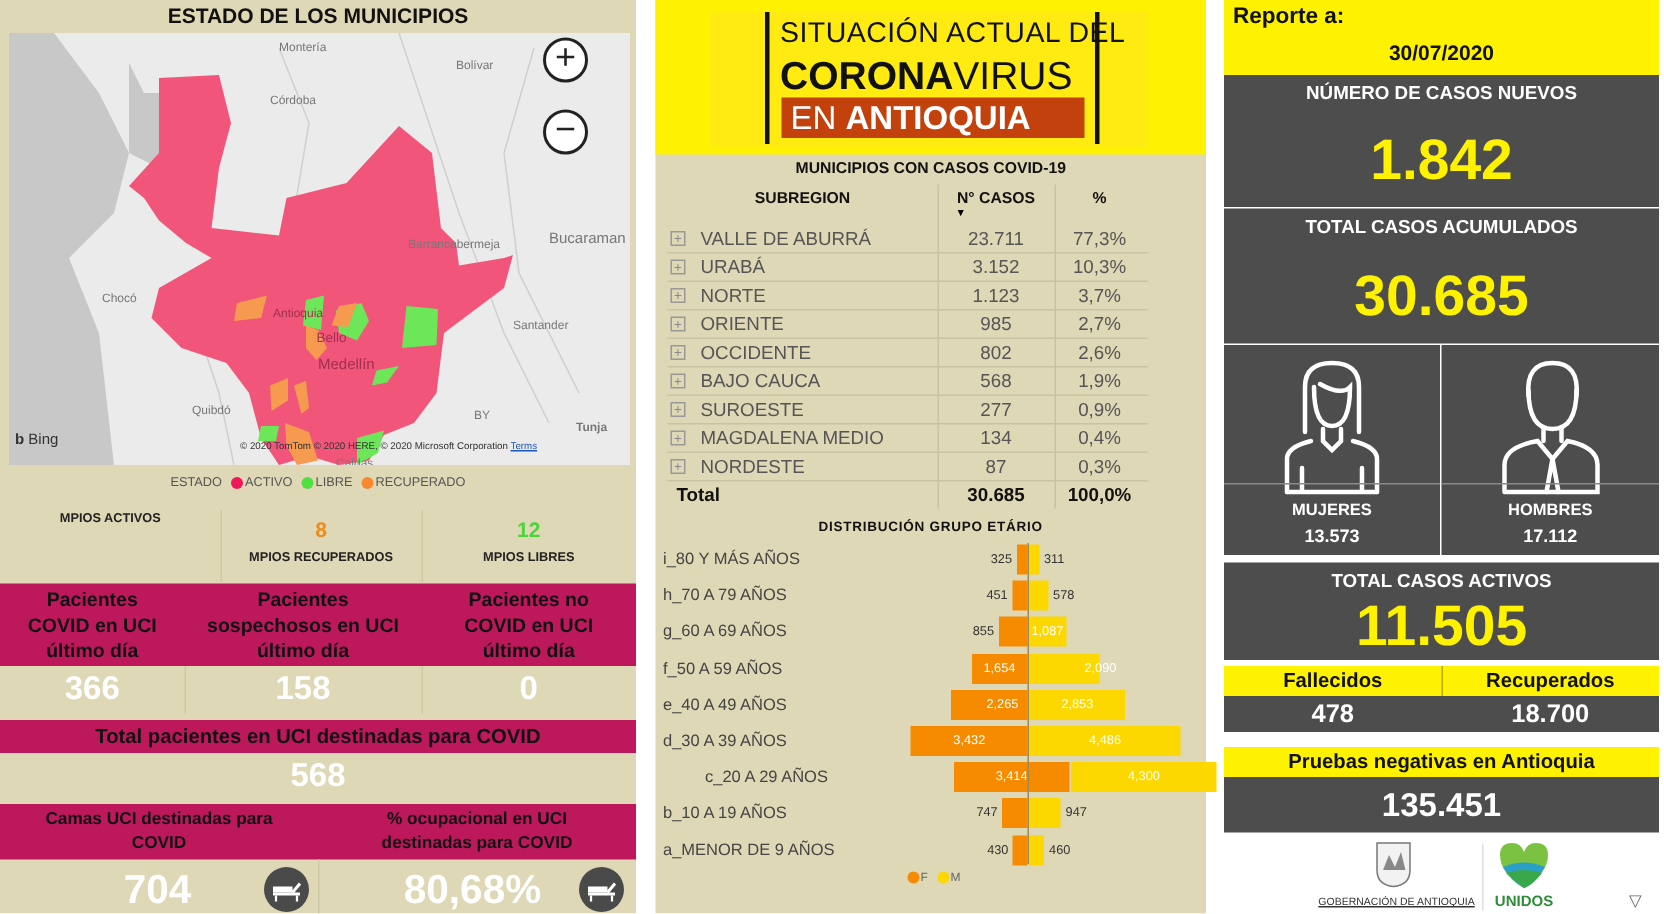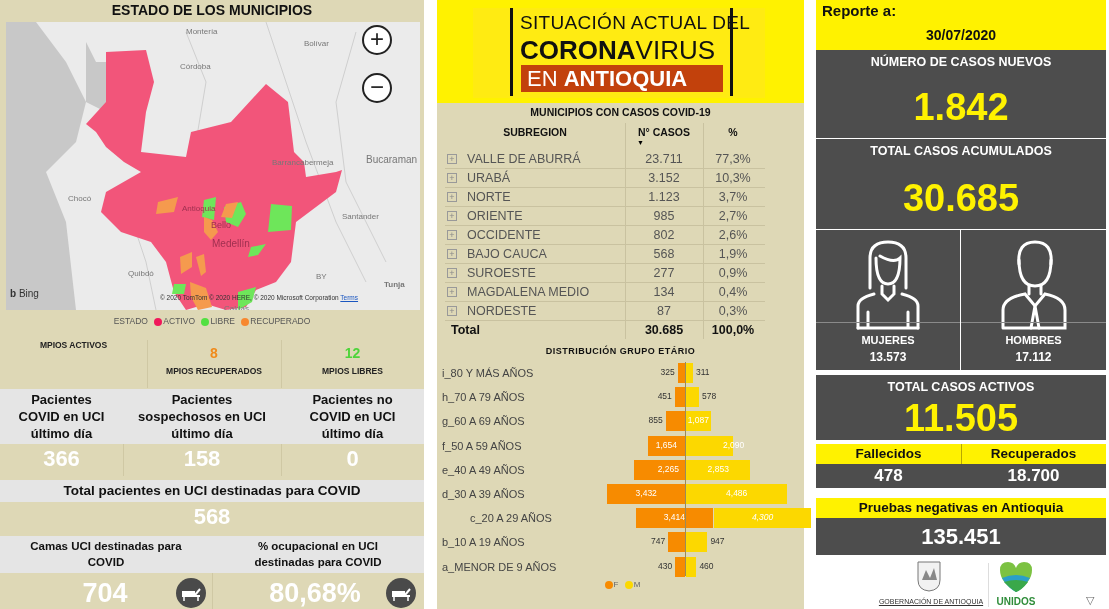--- a/index.html
+++ b/index.html
@@ -10,21 +10,21 @@
   #left { left: 0; top: 0; width: 424px; height: 609px; background: #ded8b6; }
   .map-title { position:absolute; left:0; top:0; width:424px; text-align:center; font-weight:bold; font-size:14px; color:#111; line-height:20px; }
   .map { position:absolute; left:6px; top:22px; width:414px; height:288px; background:#ebebeb; overflow:hidden; }
   .map-ctrl { position:absolute; width:30px; height:30px; border:2px solid #222; border-radius:50%; background:#fff; text-align:center; font-size:24px; line-height:24px; color:#222; }
   .map-label { position:absolute; font-size:8px; color:#777; }
   .map-legend { position:absolute; top:316px; left:0; width:424px; text-align:center; font-size:8.5px; color:#555; }
   .dot { display:inline-block; width:8px; height:8px; border-radius:50%; vertical-align:middle; margin:0 1px 0 4px; }
   .mstat { position:absolute; top:340px; height:48px; text-align:center; }
   .mstat .n { font-weight:bold; font-size:14px; line-height:26px; }
   .mstat .l { font-weight:bold; font-size:8.5px; color:#222; }
-  .ybar { background:#e5e5e5; position:absolute; text-align:center; font-weight:bold; color:#111; }
+  .ybar { background:#be185d; position:absolute; text-align:center; font-weight:bold; color:#111; }
   .bignum { position:absolute; text-align:center; font-weight:bold; color:#ffffff; }
   .vdiv { position:absolute; width:1px; background:#cfc8a4; }
   .bed-icon { position:absolute; width:30px; height:30px; border-radius:50%; background:#4a4a4a; }
 
   
   #mid { left: 437px; top: 0; width: 367px; height: 609px; background: #ded8b6; }
   .hdr { position:absolute; left:0; top:0; width:367px; height:103px; background:#fff200; }
   .hdr-inner { position:absolute; left:36px; top:8px; width:292px; height:90px; background:#ffeb12; }
   .hdr-line { position:absolute; width:3px; background:#111; top:8px; height:88px; }
   .t1 { position:absolute; left:83px; top:12px; font-size:19px; color:#111; letter-spacing:0.3px; }
@@ -310,21 +310,21 @@
         <div class="bar-f" style="left:170.4368px;width:77.5632px;"></div>
         <div class="bar-m" style="left:249px;width:101.38359999999999px;"></div>
         <span class="bv" style="color:#fff;left:170.4368px;width:77.5632px;text-align:center;">3,432</span>
         <span class="bv" style="color:#fff;left:249px;width:101.38359999999999px;text-align:center;">4,486</span>
       </div>
       <div class="pyr-row" style="top: 506.2px; margin-left: 28px;">
         <span class="pyr-label">c_20 A 29 AÑOS</span>
         <div class="bar-f" style="left:170.8436px;width:77.15639999999999px;"></div>
         <div class="bar-m" style="left:249px;width:97.17999999999999px;"></div>
         <span class="bv" style="color:#fff;left:170.8436px;width:77.15639999999999px;text-align:center;">3,414</span>
-        <span class="bv" style="color:#fff;left:249px;width:97.17999999999999px;text-align:center;font-style:italic;">4,300</span>
+        <span class="bv" style="color:#fff;left:249px;width:97.17999999999999px;text-align:center;">4,300</span>
       </div>
       <div class="pyr-row" style="top: 530.4px;">
         <span class="pyr-label">b_10 A 19 AÑOS</span>
         <div class="bar-f" style="left:231.1178px;width:16.882199999999997px;"></div>
         <div class="bar-m" style="left:249px;width:21.402199999999997px;"></div>
         <span class="bv" style="color:#333;right:138.8822px;">747</span>
         <span class="bv" style="color:#333;left:273.4022px;">947</span>
       </div>
       <div class="pyr-row" style="top: 554.6px;">
         <span class="pyr-label">a_MENOR DE 9 AÑOS</span>

